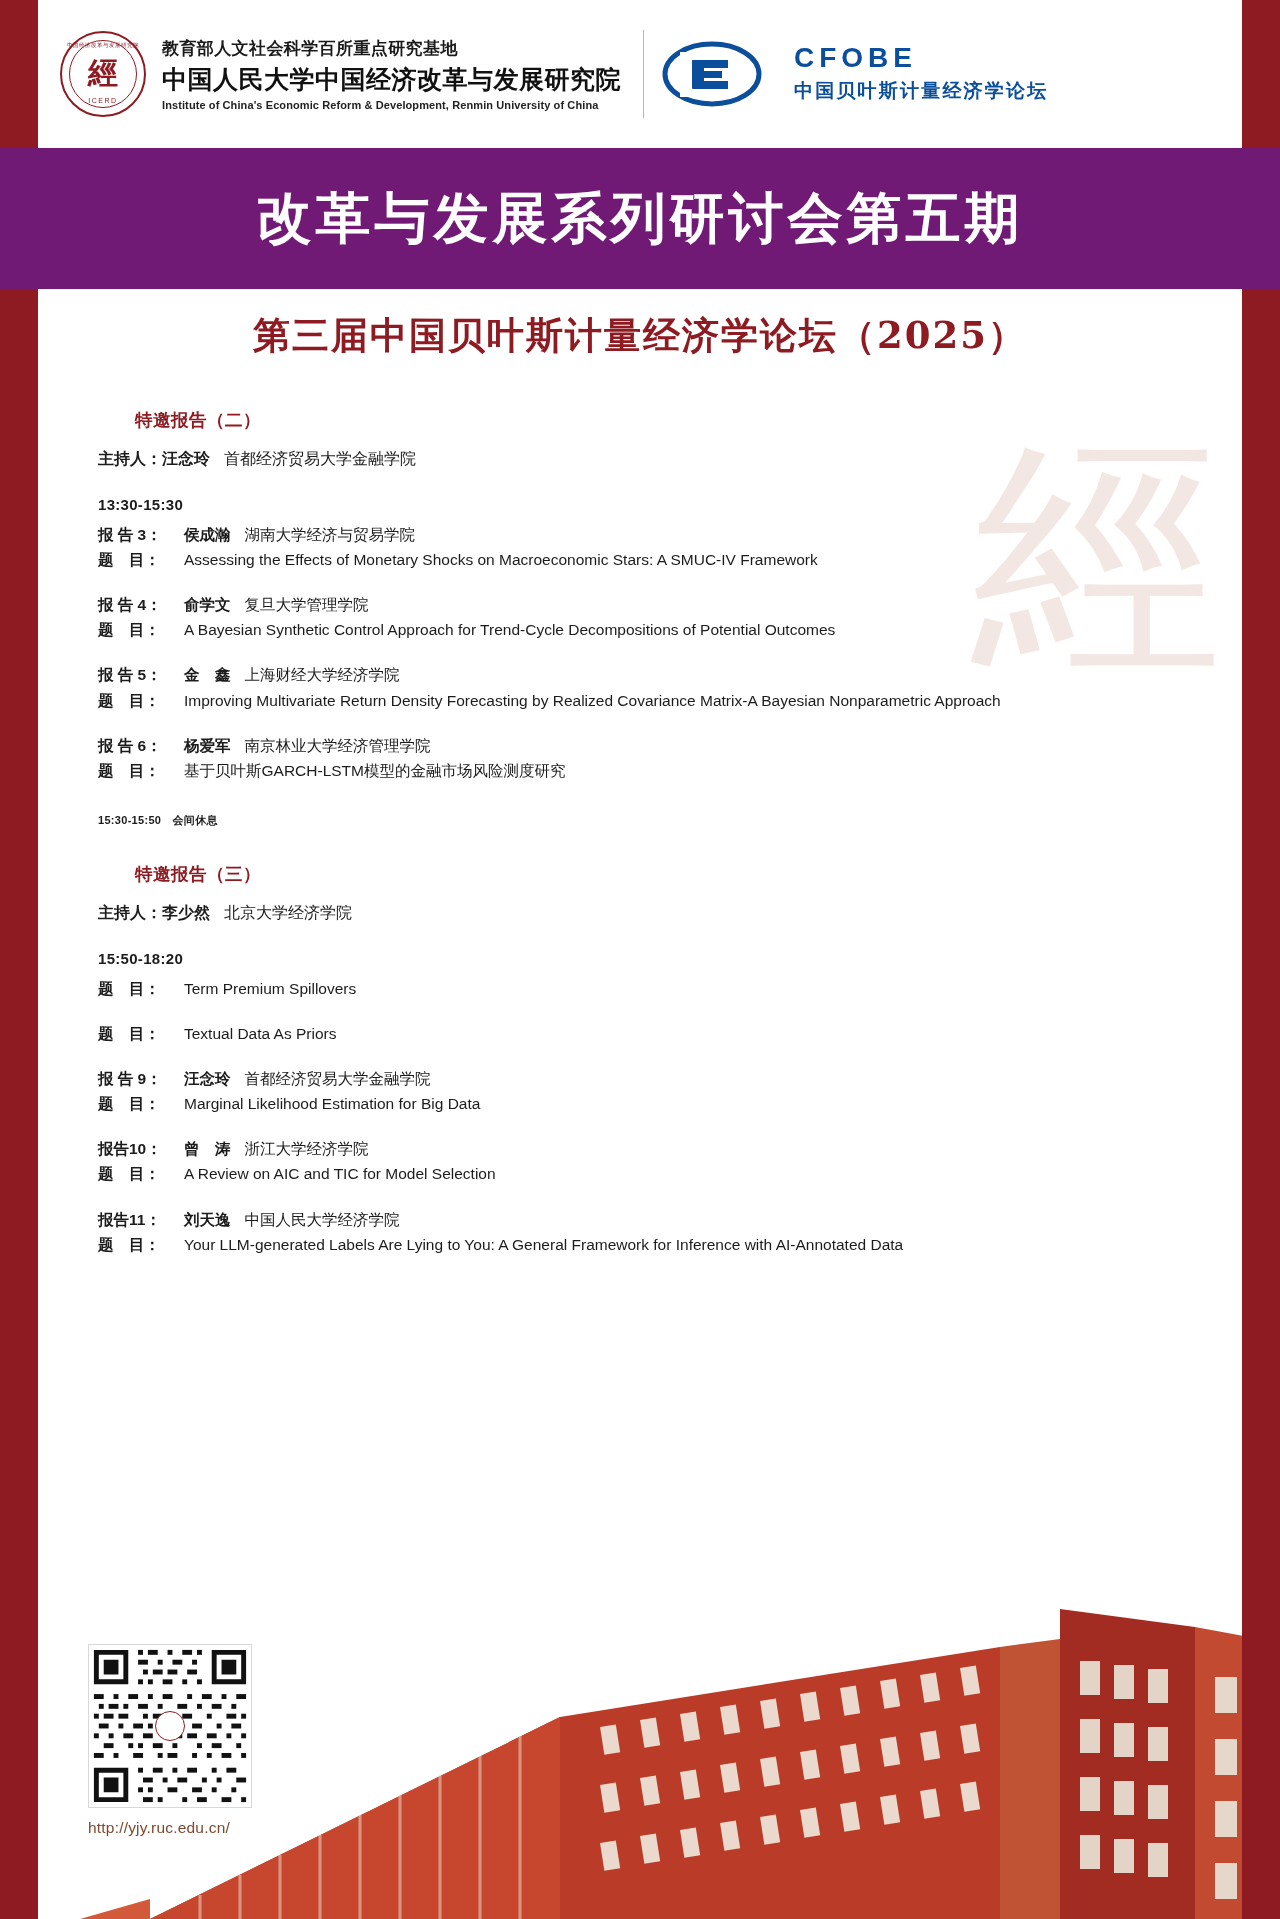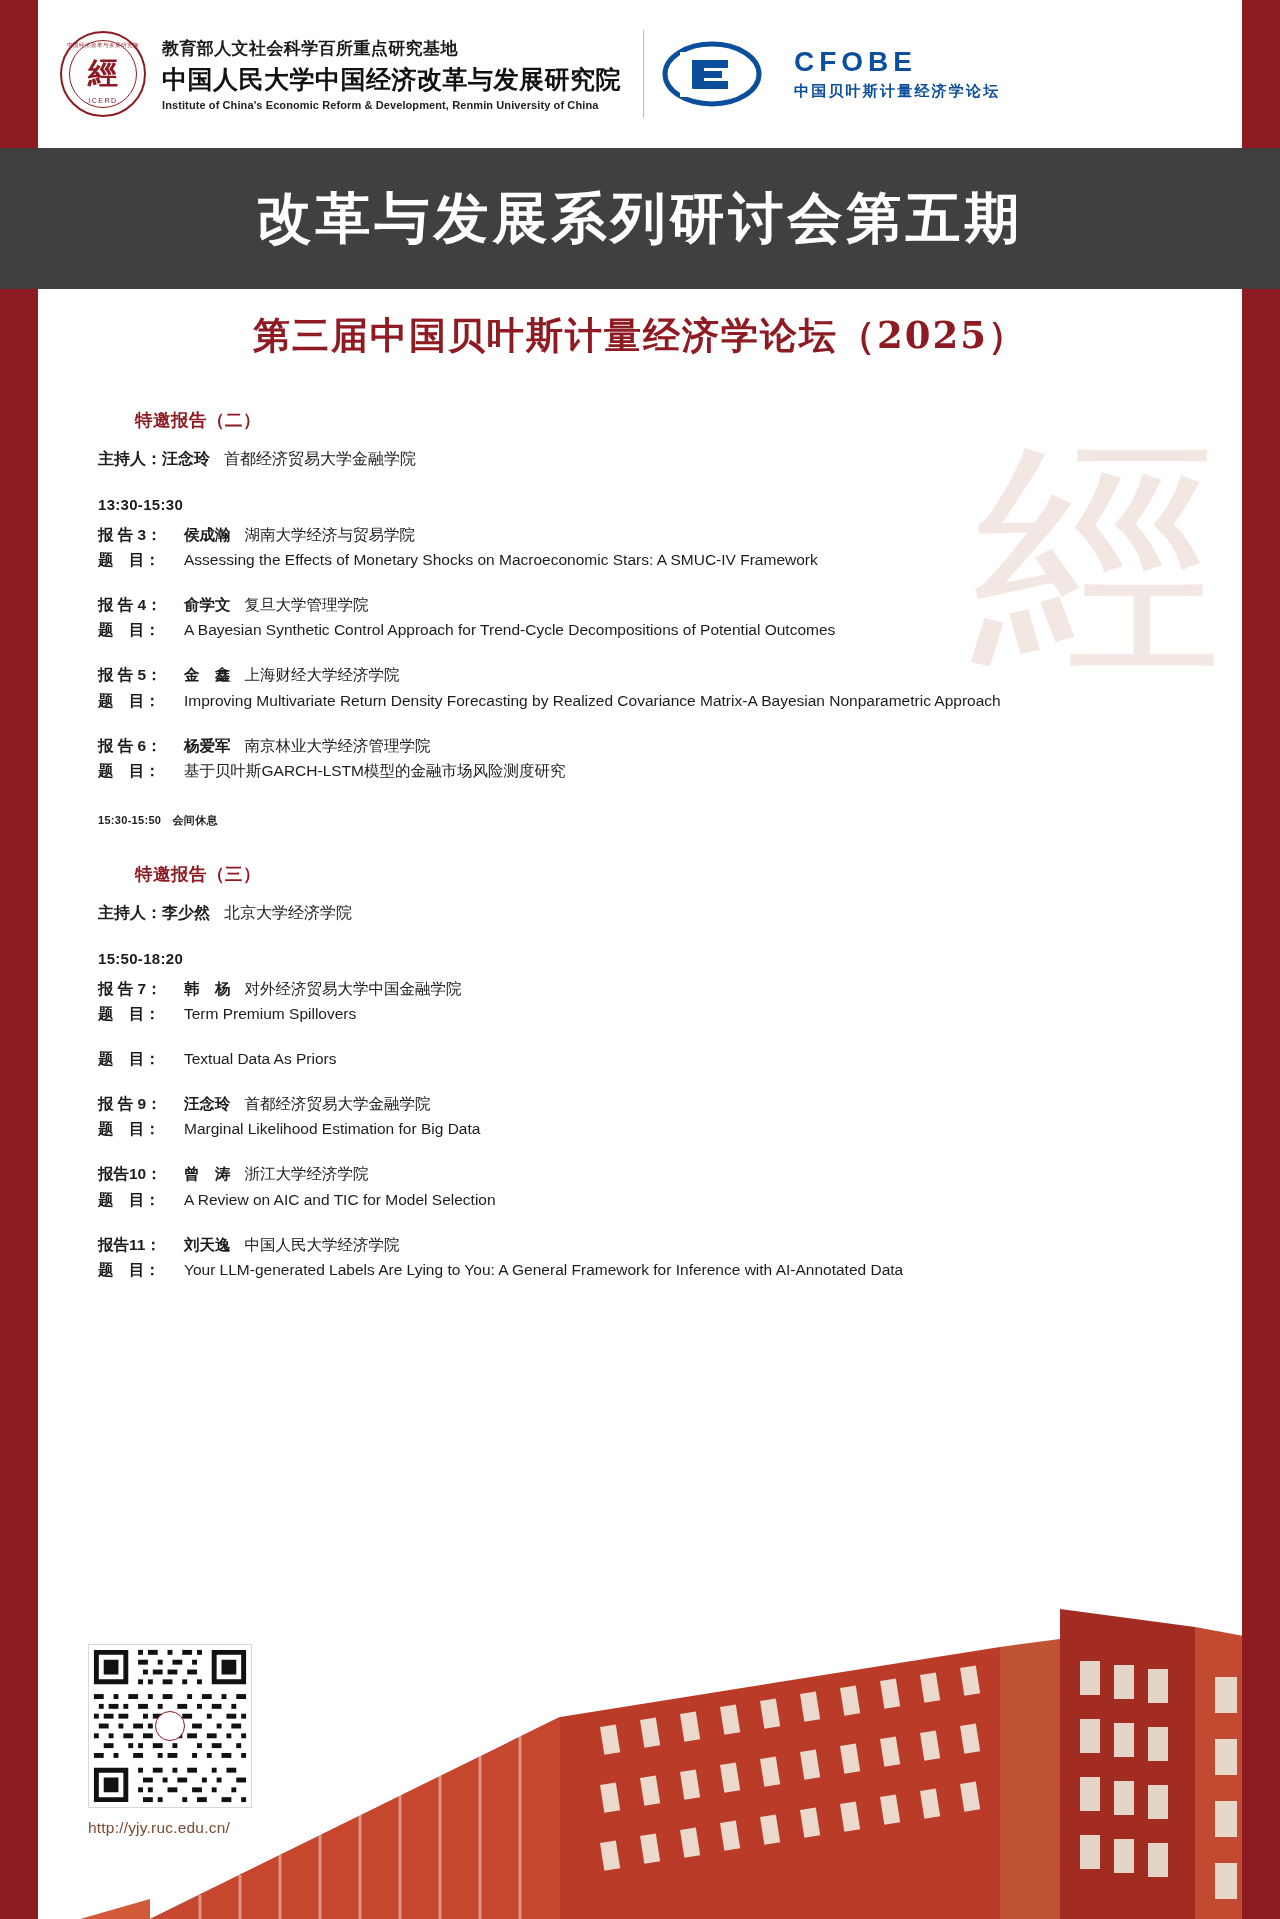--- a/index.html
+++ b/index.html
@@ -113,33 +113,33 @@
   .cfobe-mark { width: 118px; height: 68px; flex: 0 0 auto; }
   .cfobe-text { margin-left: 14px; }
   .cfobe-en {
     font-size: 28px;
     font-weight: bold;
     color: #0b4e9b;
     letter-spacing: 5px;
     line-height: 1;
   }
   .cfobe-cn {
-    font-size: 15px;
+    font-size: 19px;
     color: #0b4e9b;
     letter-spacing: 2.2px;
     margin-top: 6px;
     font-weight: bold;
   }
 
   
   .banner {
     position: absolute;
     left: 0; right: 0; top: 148px;
     height: 141px;
-    background: #404040;
+    background: #701a75;
     display: flex;
     align-items: center;
     justify-content: center;
     z-index: 6;
   }
   .banner-title {
     font-family: "DejaVu Serif", "Liberation Serif", serif;
     font-size: 55px;
     font-weight: bold;
     color: #ffffff;
@@ -378,25 +378,20 @@
   </div>
 
   <div>
     <div class="sec-head">特邀报告（三）</div>
     <div class="host">
       <b>主持人：</b><b>李少然</b><span class="affil">北京大学经济学院</span>
     </div>
     <div class="timeslot">15:50-18:20</div>
 
     <div class="talk">
-      <div class="talk-line">
-        <span class="lbl">报 告 7：</span>
-        <span class="speaker">韩　杨</span>
-        <span class="affil">对外经济贸易大学中国金融学院</span>
-      </div>
       <div class="talk-line">
         <span class="lbl">题　目：</span>
         <span class="title-txt">Term Premium Spillovers</span>
       </div>
     </div>
 
     <div class="talk">
       <div class="talk-line">
         <span class="lbl">题　目：</span>
         <span class="title-txt">Textual Data As Priors</span>

